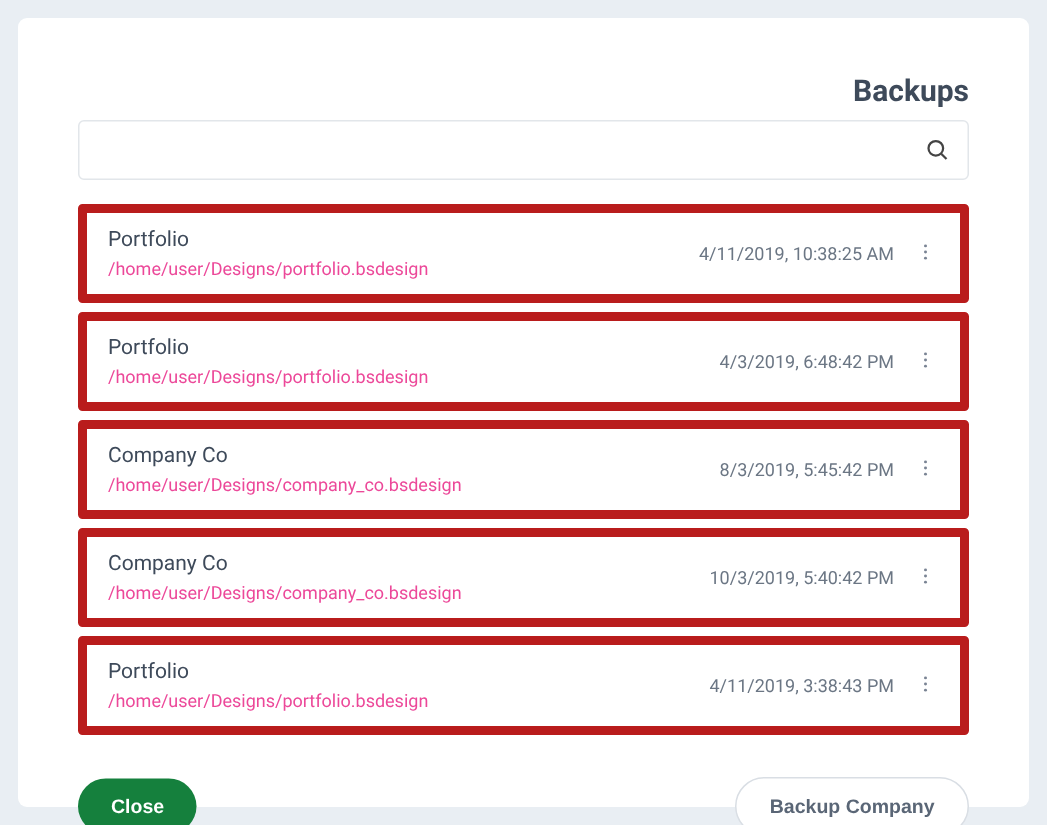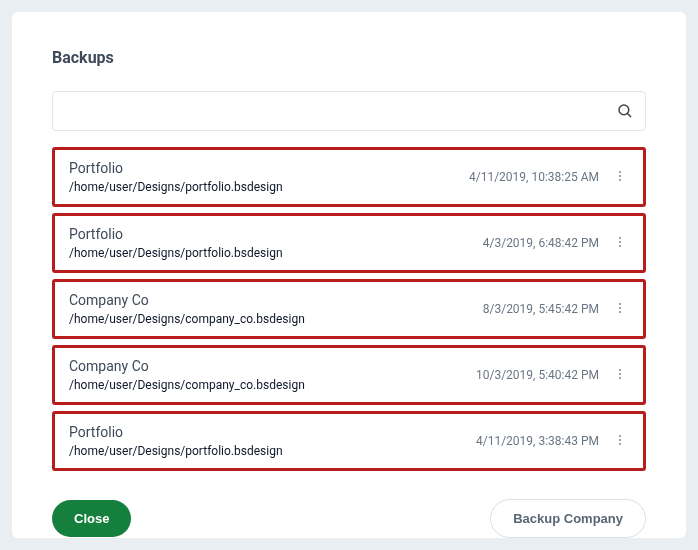--- a/index.html
+++ b/index.html
@@ -14,24 +14,25 @@
 .dialog {
   background: #fff;
   border-radius: 6px;
   width: 100%;
   height: 100%;
   padding: 36px 40px 30px;
   display: flex;
   flex-direction: column;
 }
 .title {
-  font-size: 16px;
+  font-size: 20px;
   font-weight: 700;
   color: #3e4a5a;
-  margin-bottom: 24px;
+  margin-bottom: 8px;
+  text-align: right;
 }
 .search-wrap {
   position: relative;
   margin-bottom: 16px;
 }
 .search-input {
   width: 100%;
   height: 40px;
   border: 1px solid #e2e6ea;
   border-radius: 4px;
@@ -45,36 +46,36 @@
   right: 12px;
   top: 50%;
   transform: translateY(-50%);
   width: 18px;
   height: 18px;
   color: #444;
   pointer-events: none;
 }
 .list { flex: 1; }
 .row {
-  border: 3px solid #b91c1c;
+  border: 6px solid #b91c1c;
   border-radius: 3px;
   padding: 10px 12px 10px 14px;
   margin-bottom: 6px;
   display: flex;
   align-items: center;
 }
 .row-main { flex: 1; min-width: 0; }
 .row-name {
   font-size: 14px;
   color: #3e4a5a;
   margin-bottom: 4px;
 }
 .row-path {
   font-size: 12px;
-  color: #0f172a;
+  color: #ec4899;
   white-space: nowrap;
   overflow: hidden;
   text-overflow: ellipsis;
 }
 .row-time {
   font-size: 12px;
   color: #6b7684;
   margin-right: 10px;
   white-space: nowrap;
 }

